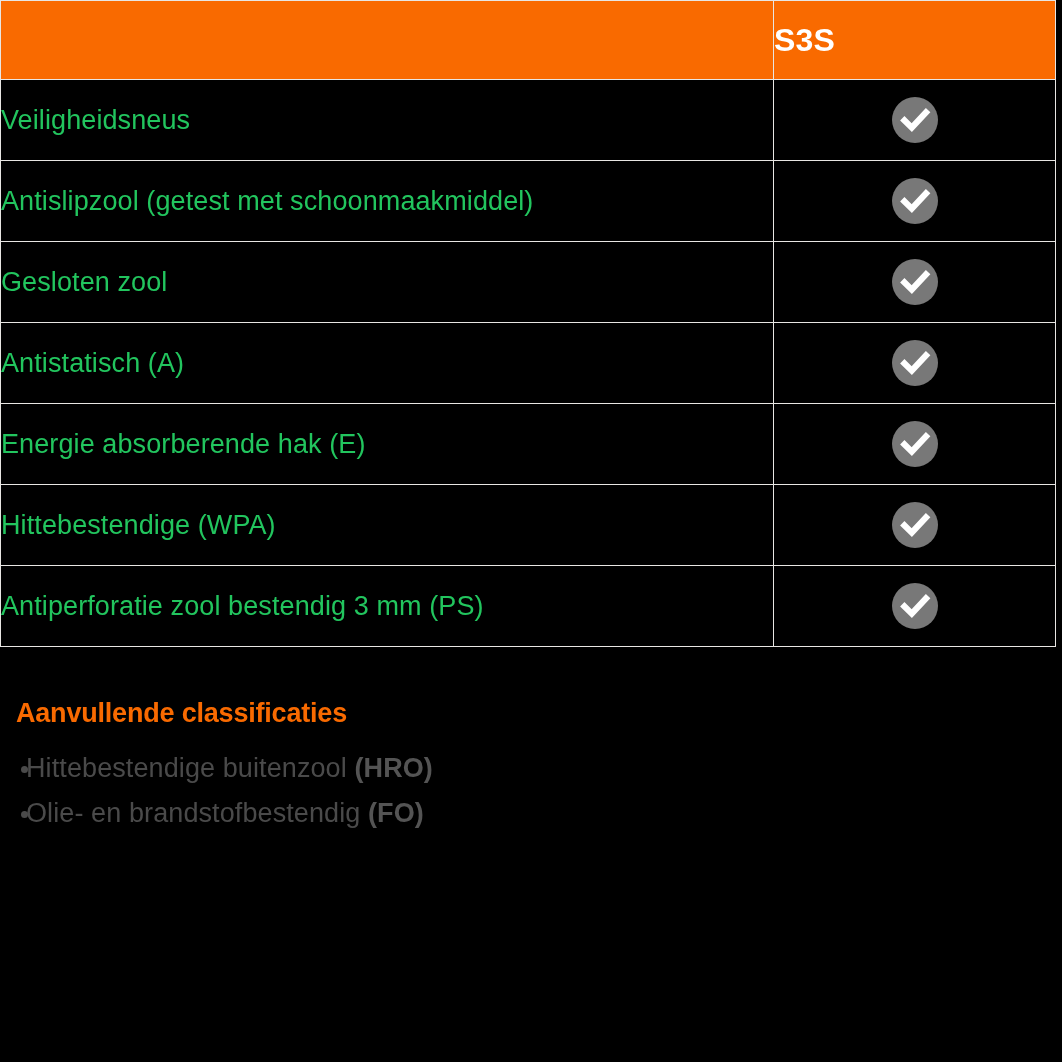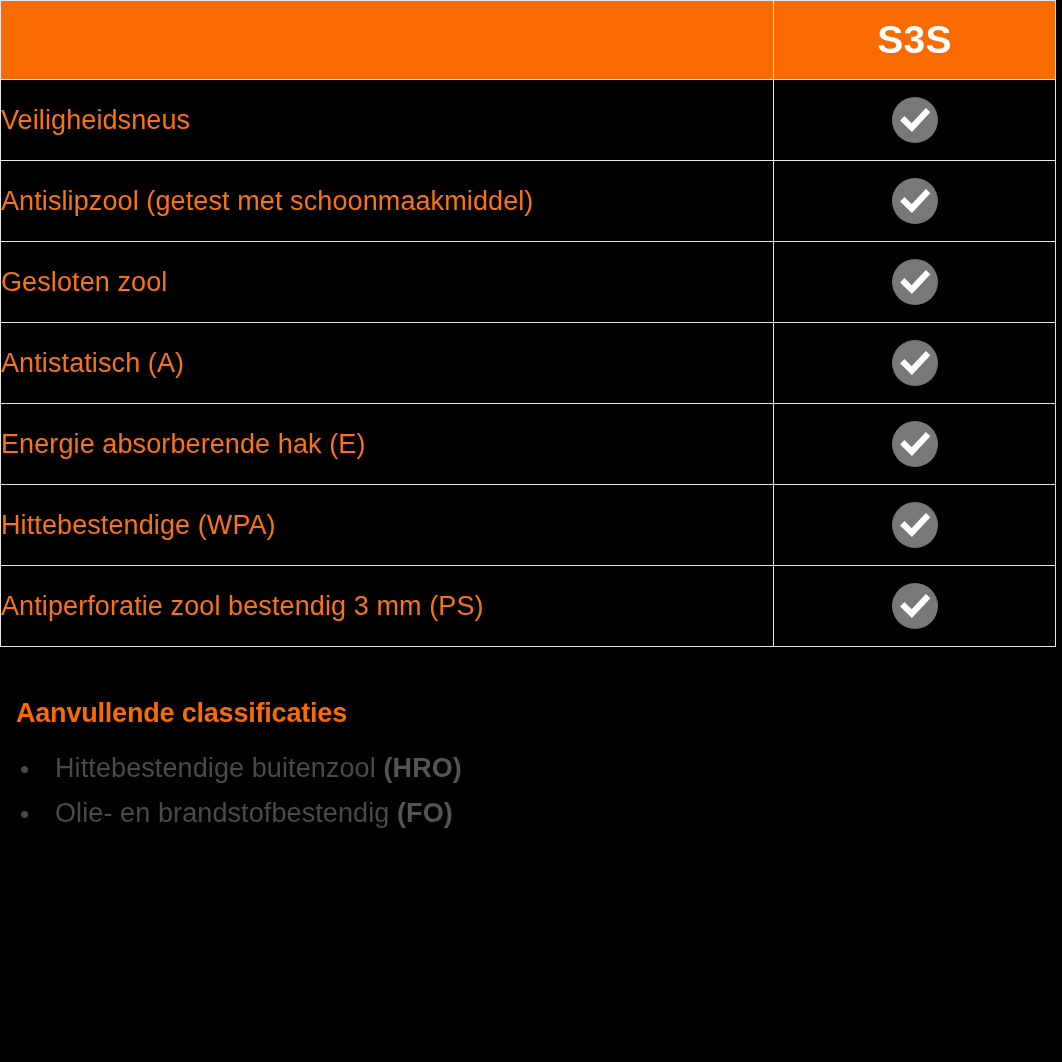--- a/index.html
+++ b/index.html
@@ -42,34 +42,34 @@
   .hdr-row {
     height: 79px;
   }
   .hdr-blank {
     background: #F96A00;
     width: 772px;
   }
   .hdr-col {
     background: #F96A00;
     color: #ffffff;
-    font-size: 39px;
+    font-size: 32px;
     font-weight: bold;
-    text-align: center;
+    text-align: left;
     letter-spacing: 0.2px;
     vertical-align: middle;
   }
 
   
   .spec-row {
     height: 81px;
   }
   .feature-cell {
     background: #000000;
-    color: #f97316;
+    color: #22c55e;
     font-size: 27px;
     font-weight: 400;
     padding-left: 19px;
     vertical-align: middle;
     white-space: nowrap;
     letter-spacing: 0.1px;
   }
   .value-cell {
     background: #000000;
     text-align: center;
@@ -101,21 +101,21 @@
   .extra-list {
     list-style: none;
     margin: 0;
     padding: 19px 0 0 0;
   }
   .extra-item {
     position: relative;
     color: #4a4a4a;
     font-size: 27px;
     line-height: 45px;
-    padding-left: 55px;
+    padding-left: 26px;
     white-space: nowrap;
     letter-spacing: 0.1px;
   }
   .bullet-dot {
     position: absolute;
     left: 21px;
     top: 20px;
     width: 7px;
     height: 7px;
     border-radius: 50%;

